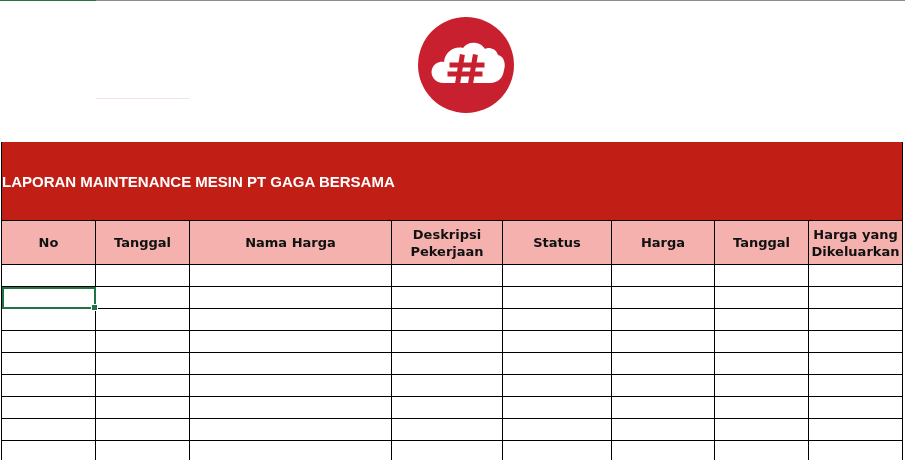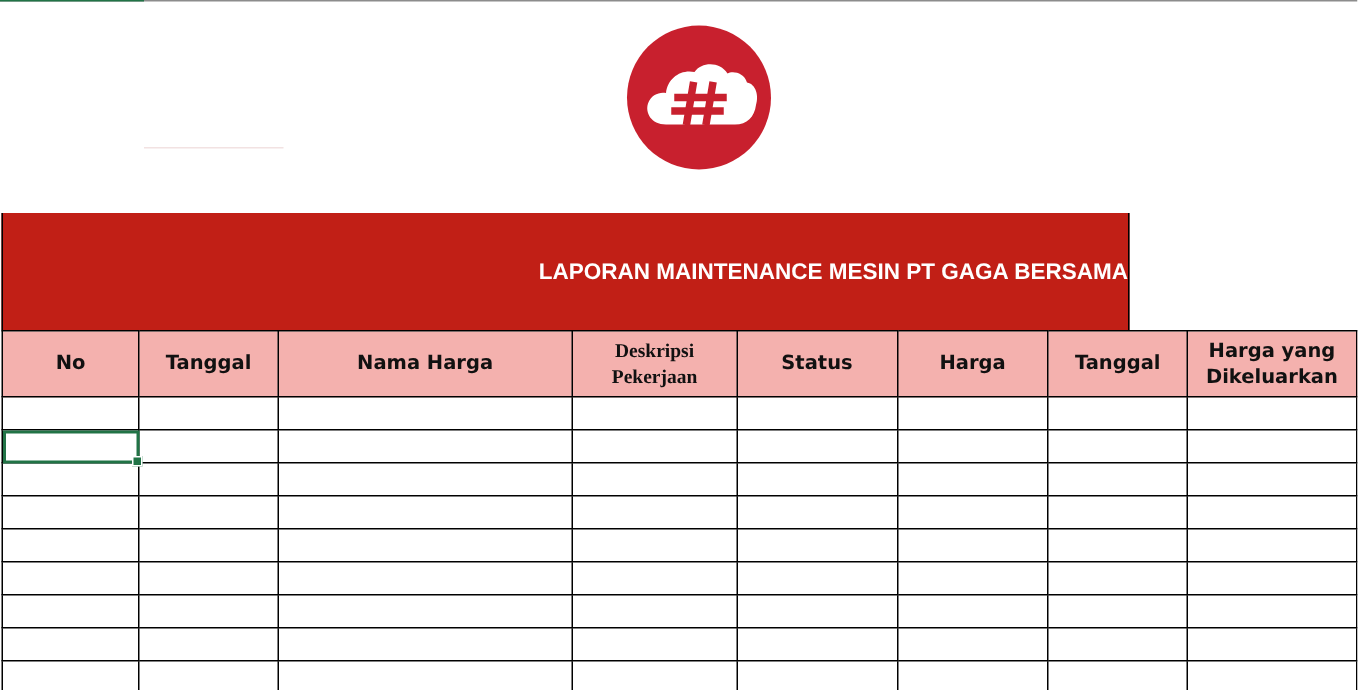--- a/index.html
+++ b/index.html
@@ -2,21 +2,21 @@
 <html><head>
 <meta charset="utf-8">
 <style>
   html, body { margin:0; padding:0; }
   body { width:905px; height:460px; overflow:hidden; background:#ffffff; position:relative; font-family:"Liberation Sans", sans-serif; }
   .topline { position:absolute; left:0; top:0; width:905px; height:1px; background:#8c8c8c; }
   .topline-active { position:absolute; left:0; top:0; width:96px; height:1px; background:#217346; }
   .faint-line { position:absolute; left:96px; top:98px; width:93px; height:1px; background:#f2e2e2; }
   .logo { position:absolute; left:418px; top:17px; width:96px; height:96px; border-radius:50%; background:#c8202e; }
   .logo svg { position:absolute; left:0; top:0; }
-  .title-band { position:absolute; left:1px; top:142px; width:752px; height:78px; background:#c11f16; border-left:1px solid #000; border-right:1px solid #000; box-sizing:border-box; display:flex; align-items:center; justify-content:flex-end; }
+  .title-band { position:absolute; left:1px; top:142px; width:902px; height:78px; background:#c11f16; border-left:1px solid #000; border-right:1px solid #000; box-sizing:border-box; display:flex; align-items:center; justify-content:flex-start; }
   .title-text { color:#ffffff; font-weight:bold; font-size:15px; letter-spacing:0; }
   table.grid { position:absolute; left:1px; top:220px; border-collapse:collapse; table-layout:fixed; }
   table.grid th { background:#f4b1ae; height:43px; border:1px solid #000; font-weight:bold; font-size:13px; color:#111; text-align:center; vertical-align:middle; padding:0; line-height:17px; font-family:"DejaVu Sans", sans-serif; }
   table.grid td { height:21px; border:1px solid #000; padding:0; background:#fff; }
   td.selected { outline:2px solid #217346; outline-offset:-2px; position:relative; }
   .fill-handle { position:absolute; right:-3px; bottom:-3px; width:5px; height:5px; background:#217346; border:1px solid #fff; }
 </style>
 </head>
 <body>
 
@@ -49,25 +49,25 @@
     <col style="width:109px">
       <col style="width:103px">
       <col style="width:94px">
       <col style="width:94px">
   </colgroup>
   <thead>
     <tr>
       <th>No</th>
       <th>Tanggal</th>
       <th>Nama Harga</th>
-      <th><span style="display:inline-block;width:80px;font-family:Liberation Serif, serif;">Deskripsi Pekerjaan</span></th>
+      <th><span style="display:inline-block;width:80px;">Deskripsi Pekerjaan</span></th>
       <th>Status</th>
       <th>Harga</th>
       <th>Tanggal</th>
-      <th><span style="display:inline-block;width:112px;">Harga yang Dikeluarkan</span></th>
+      <th><span style="display:inline-block;width:92px;">Harga yang Dikeluarkan</span></th>
     </tr>
   </thead>
   <tbody id="rows">
       <tr>
         <td></td>
         <td></td>
         <td></td>
         <td></td>
         <td></td>
         <td></td>

